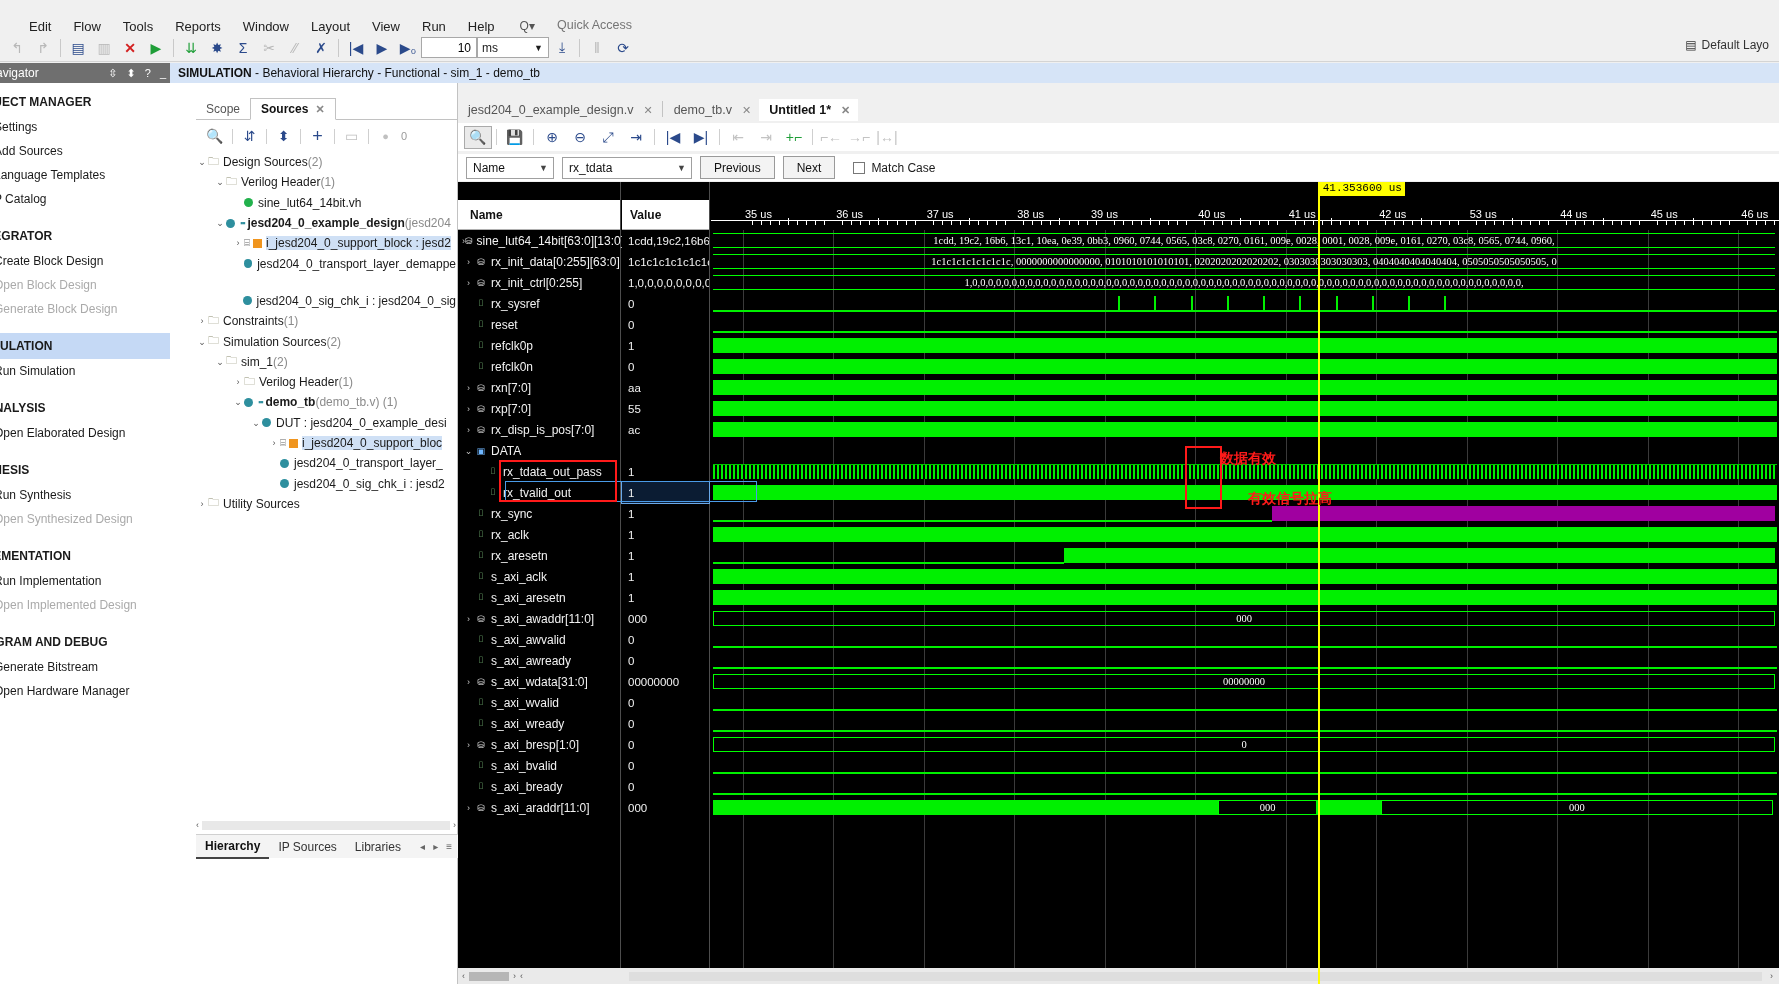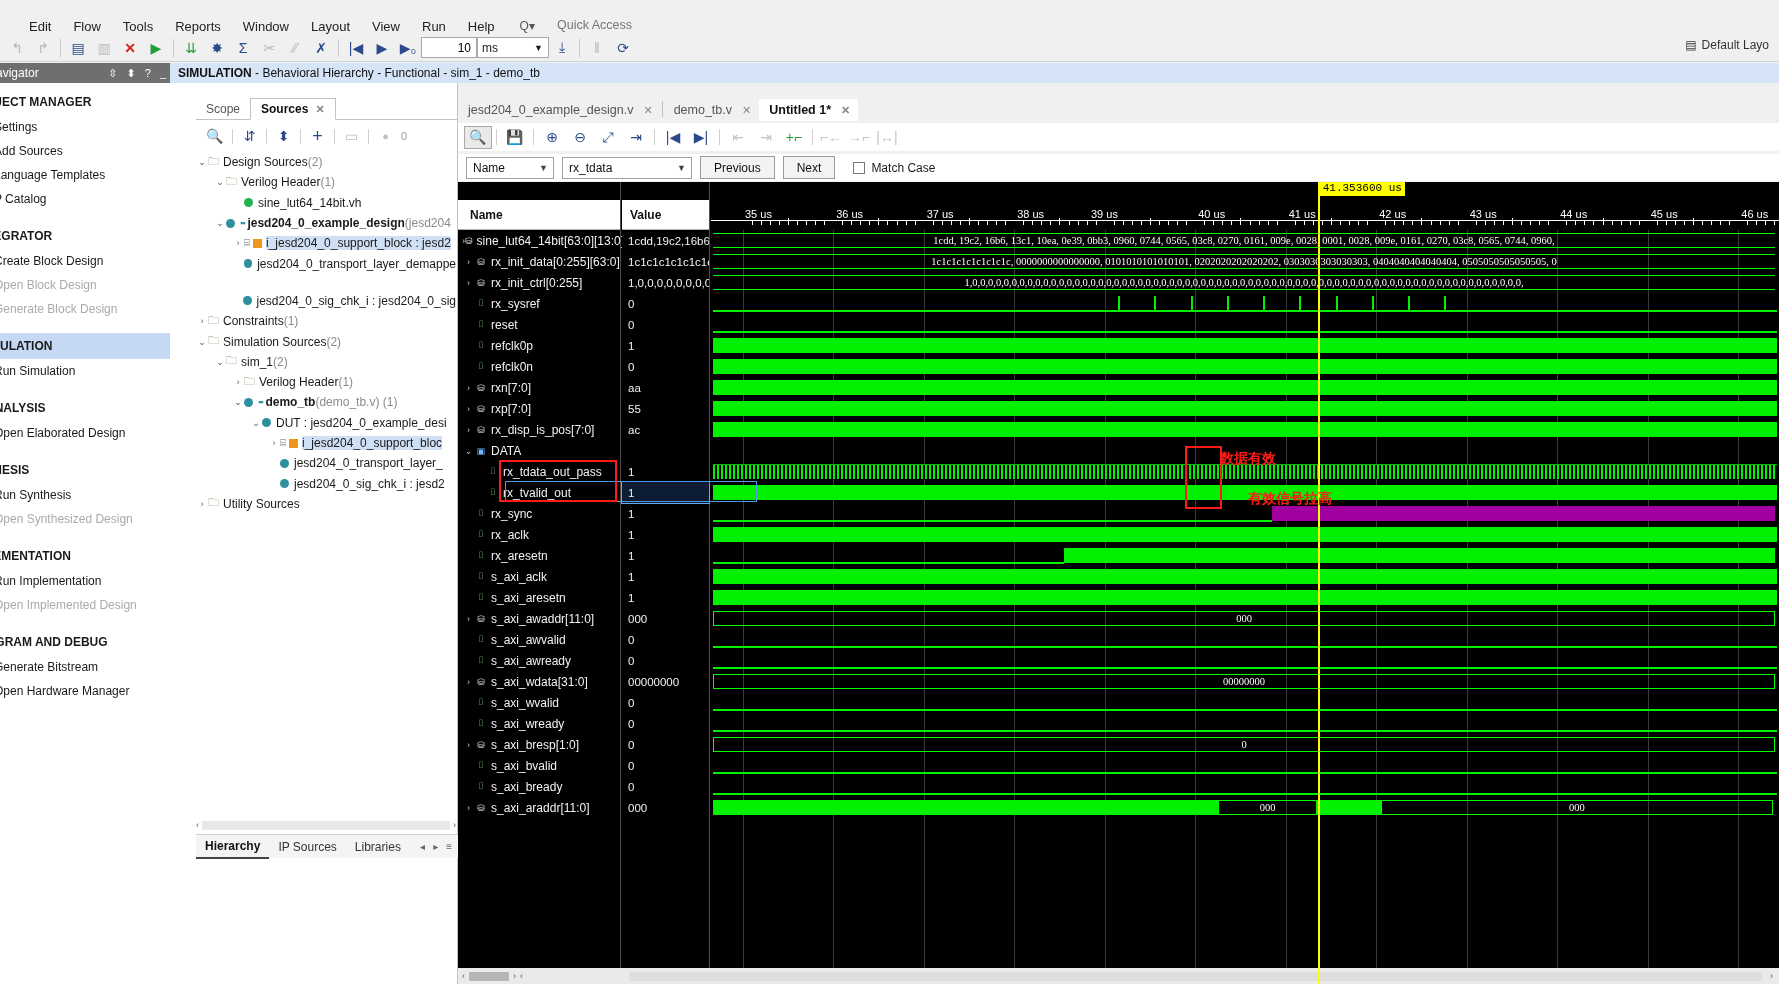--- a/index.html
+++ b/index.html
@@ -850,21 +850,21 @@
           <div class="rtick" style="left: 668.237px;">42 us</div>
           <div class="rminor" style="left: 674.288px; height: 4px;"></div>
           <div class="rminor" style="left: 683.339px; height: 4px;"></div>
           <div class="rminor" style="left: 692.39px; height: 4px;"></div>
           <div class="rminor" style="left: 701.441px; height: 4px;"></div>
           <div class="rminor" style="left: 710.492px; height: 7px;"></div>
           <div class="rminor" style="left: 719.542px; height: 4px;"></div>
           <div class="rminor" style="left: 728.593px; height: 4px;"></div>
           <div class="rminor" style="left: 737.644px; height: 4px;"></div>
           <div class="rminor" style="left: 746.695px; height: 4px;"></div>
-          <div class="rtick" style="left: 758.746px;">43 us</div>
+          <div class="rtick" style="left: 758.746px;">53 us</div>
           <div class="rminor" style="left: 764.797px; height: 4px;"></div>
           <div class="rminor" style="left: 773.847px; height: 4px;"></div>
           <div class="rminor" style="left: 782.898px; height: 4px;"></div>
           <div class="rminor" style="left: 791.949px; height: 4px;"></div>
           <div class="rminor" style="left: 801px; height: 7px;"></div>
           <div class="rminor" style="left: 810.051px; height: 4px;"></div>
           <div class="rminor" style="left: 819.102px; height: 4px;"></div>
           <div class="rminor" style="left: 828.153px; height: 4px;"></div>
           <div class="rminor" style="left: 837.203px; height: 4px;"></div>
           <div class="rtick" style="left: 849.254px; margin-top: 8px;">44 us</div>

